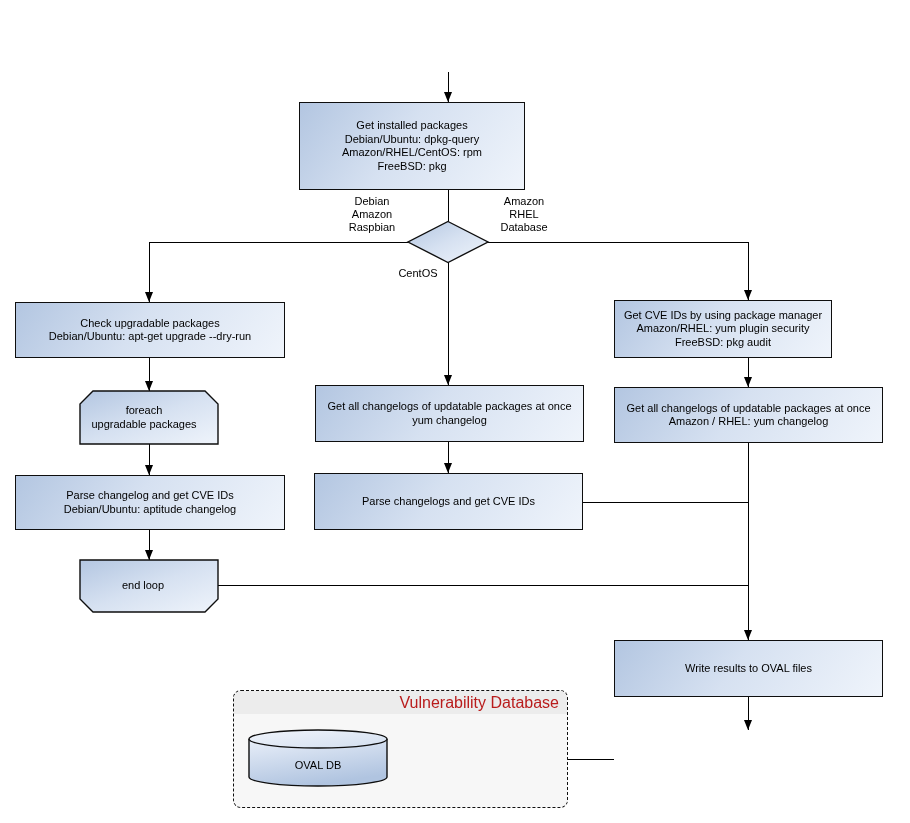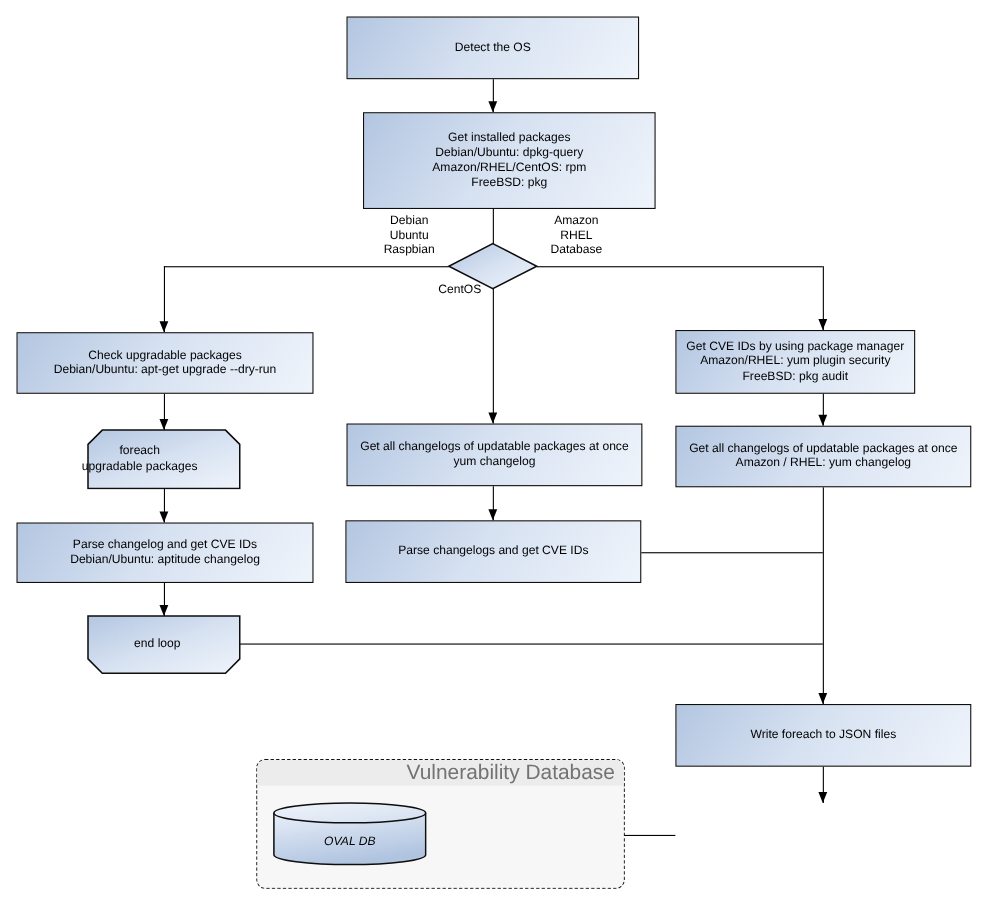--- a/index.html
+++ b/index.html
@@ -11,21 +11,21 @@
   
   .node{
     position:absolute;box-sizing:border-box;
     border:1.4px solid #0e0e0e;
     background:linear-gradient(125deg,#b3c6e1 0%,#d6e1f1 45%,#eff4fb 100%);
     display:flex;align-items:center;justify-content:center;
     text-align:center;font-size:11px;line-height:13.5px;
     white-space:pre-line;padding:2px 4px;
   }
   
-  .shape{position:absolute;font-style:italic;}
+  .shape{position:absolute;}
   .shape svg{display:block;}
   .shape-label{
     position:absolute;display:flex;align-items:center;justify-content:center;
     text-align:center;font-size:11px;line-height:13.5px;white-space:pre-line;
   }
   
   .vline,.hline{position:absolute;background:#000;}
   .vline{width:1.3px;}
   .hline{height:1.3px;}
   
@@ -43,21 +43,21 @@
   .group{
     position:absolute;left:233px;top:690px;width:335px;height:118px;
     box-sizing:border-box;border:1.6px dashed #111;border-radius:8px;
     background:#f7f7f7;
   }
   .group-titlebar{
     position:absolute;left:0;top:0;right:0;height:23px;
     background:#ececec;border-radius:7px 7px 0 0;
     display:flex;align-items:center;justify-content:flex-end;
     padding-right:8px;box-sizing:border-box;
-    font-size:19px;color:#737373;
+    font-size:16px;color:#b91c1c;
   }
   .cyl-label{
     position:absolute;left:0;right:0;top:16px;bottom:4px;
     display:flex;align-items:center;justify-content:center;
     font-size:11px;text-align:center;
   }
 </style>
 </head>
 <body>
 
@@ -104,23 +104,22 @@
   <div class="arr" style="left:743.5px;top:290px"></div>
   <div class="arr" style="left:443.5px;top:375px"></div>
   <div class="arr" style="left:144.5px;top:381px"></div>
   <div class="arr" style="left:144.5px;top:465px"></div>
   <div class="arr" style="left:144.5px;top:550px"></div>
   <div class="arr" style="left:443.5px;top:463px"></div>
   <div class="arr" style="left:743.5px;top:377px"></div>
   <div class="arr" style="left:743.5px;top:630px"></div>
   <div class="arr" style="left:743.5px;top:720px"></div>
 
-  <div class="node" style="left:315px;top:15px;width:266px;height:57px">Detect the OS</div>
 
-  <div class="node" style="left:330px;top:102px;width:266px;height:88px">Get installed packages
+  <div class="node" style="left:299px;top:102px;width:226px;height:88px">Get installed packages
 Debian/Ubuntu: dpkg-query
 Amazon/RHEL/CentOS: rpm
 FreeBSD: pkg</div>
 
   <div class="node" style="left:15px;top:302px;width:270px;height:56px">Check upgradable packages
 Debian/Ubuntu: apt-get upgrade --dry-run</div>
 
   <div class="node" style="left:15px;top:475px;width:270px;height:55px">Parse changelog and get  CVE IDs
 Debian/Ubuntu: aptitude changelog</div>
 
@@ -129,51 +128,51 @@
 
   <div class="node" style="left:314px;top:473px;width:269px;height:57px">Parse changelogs and get CVE IDs</div>
 
   <div class="node" style="left:614px;top:300px;width:218px;height:58px">Get CVE IDs by using package manager
 Amazon/RHEL: yum plugin security
 FreeBSD: pkg audit</div>
 
   <div class="node" style="left:614px;top:387px;width:269px;height:56px">Get all changelogs of updatable packages at once
 Amazon / RHEL: yum changelog</div>
 
-  <div class="node" style="left:614px;top:640px;width:269px;height:57px">Write foreach to JSON files</div>
+  <div class="node" style="left:614px;top:640px;width:269px;height:57px">Write results to OVAL files</div>
 
 
   <div class="shape" style="left:406px;top:220px">
     <svg width="84" height="44" viewBox="0 0 84 44">
       <polygon points="42,1.5 82,22 42,42.5 2,22" fill="url(#nodeGrad)" stroke="#0e0e0e" stroke-width="1.4"></polygon>
     </svg>
   </div>
 
   <div class="shape" style="left:79px;top:390px">
     <svg width="140" height="55" viewBox="0 0 140 55">
       <polygon points="14,1 126,1 139,14 139,54 1,54 1,14" fill="url(#nodeGrad)" stroke="#0e0e0e" stroke-width="1.4"></polygon>
     </svg>
   </div>
-  <div class="shape-label" style="left:63px;top:390px;width:128px;height:55px">foreach
+  <div class="shape-label" style="left:80px;top:390px;width:128px;height:55px">foreach
 upgradable  packages</div>
 
   <div class="shape" style="left:79px;top:559px">
     <svg width="140" height="54" viewBox="0 0 140 54">
       <polygon points="1,1 139,1 139,40 126,53 14,53 1,40" fill="url(#nodeGrad)" stroke="#0e0e0e" stroke-width="1.4"></polygon>
     </svg>
   </div>
   <div class="shape-label" style="left:79px;top:559px;width:128px;height:54px">end loop</div>
 
   <div class="branch-label" style="left:330px;top:195px;width:84px">Debian
-Ubuntu
+Amazon
 Raspbian</div>
   <div class="branch-label" style="left:482px;top:195px;width:84px">Amazon
 RHEL
 Database</div>
-  <div class="branch-label" style="left:386px;top:257px;width:64px">CentOS</div>
+  <div class="branch-label" style="left:386px;top:267px;width:64px">CentOS</div>
 
   <div class="group">
     <div class="group-titlebar">Vulnerability Database</div>
   </div>
 
   <div class="shape" style="left:248px;top:729px">
     <svg width="140" height="59" viewBox="0 0 140 59">
       <path d="M1,10 L1,48 A69,9 0 0 0 139,48 L139,10" fill="url(#cylBody)" stroke="#0e0e0e" stroke-width="1.4"></path>
       <ellipse cx="70" cy="10" rx="69" ry="9" fill="url(#cylTop)" stroke="#0e0e0e" stroke-width="1.4"></ellipse>
     </svg>

